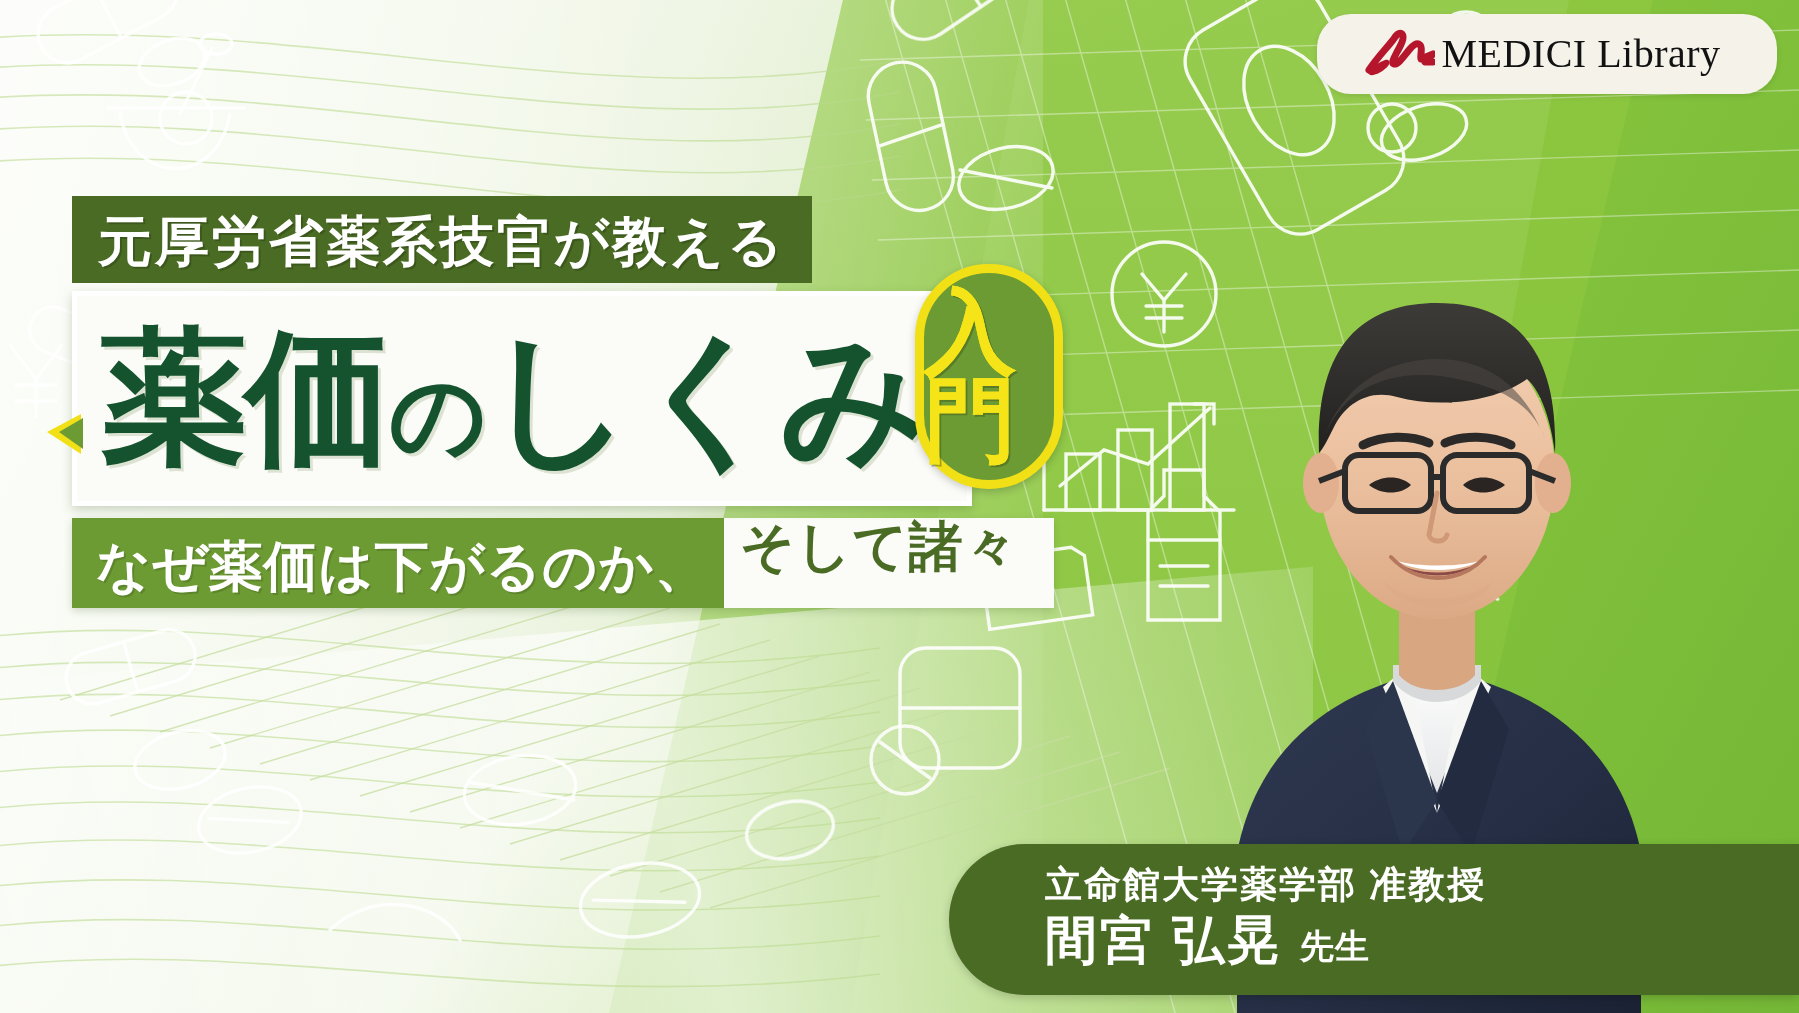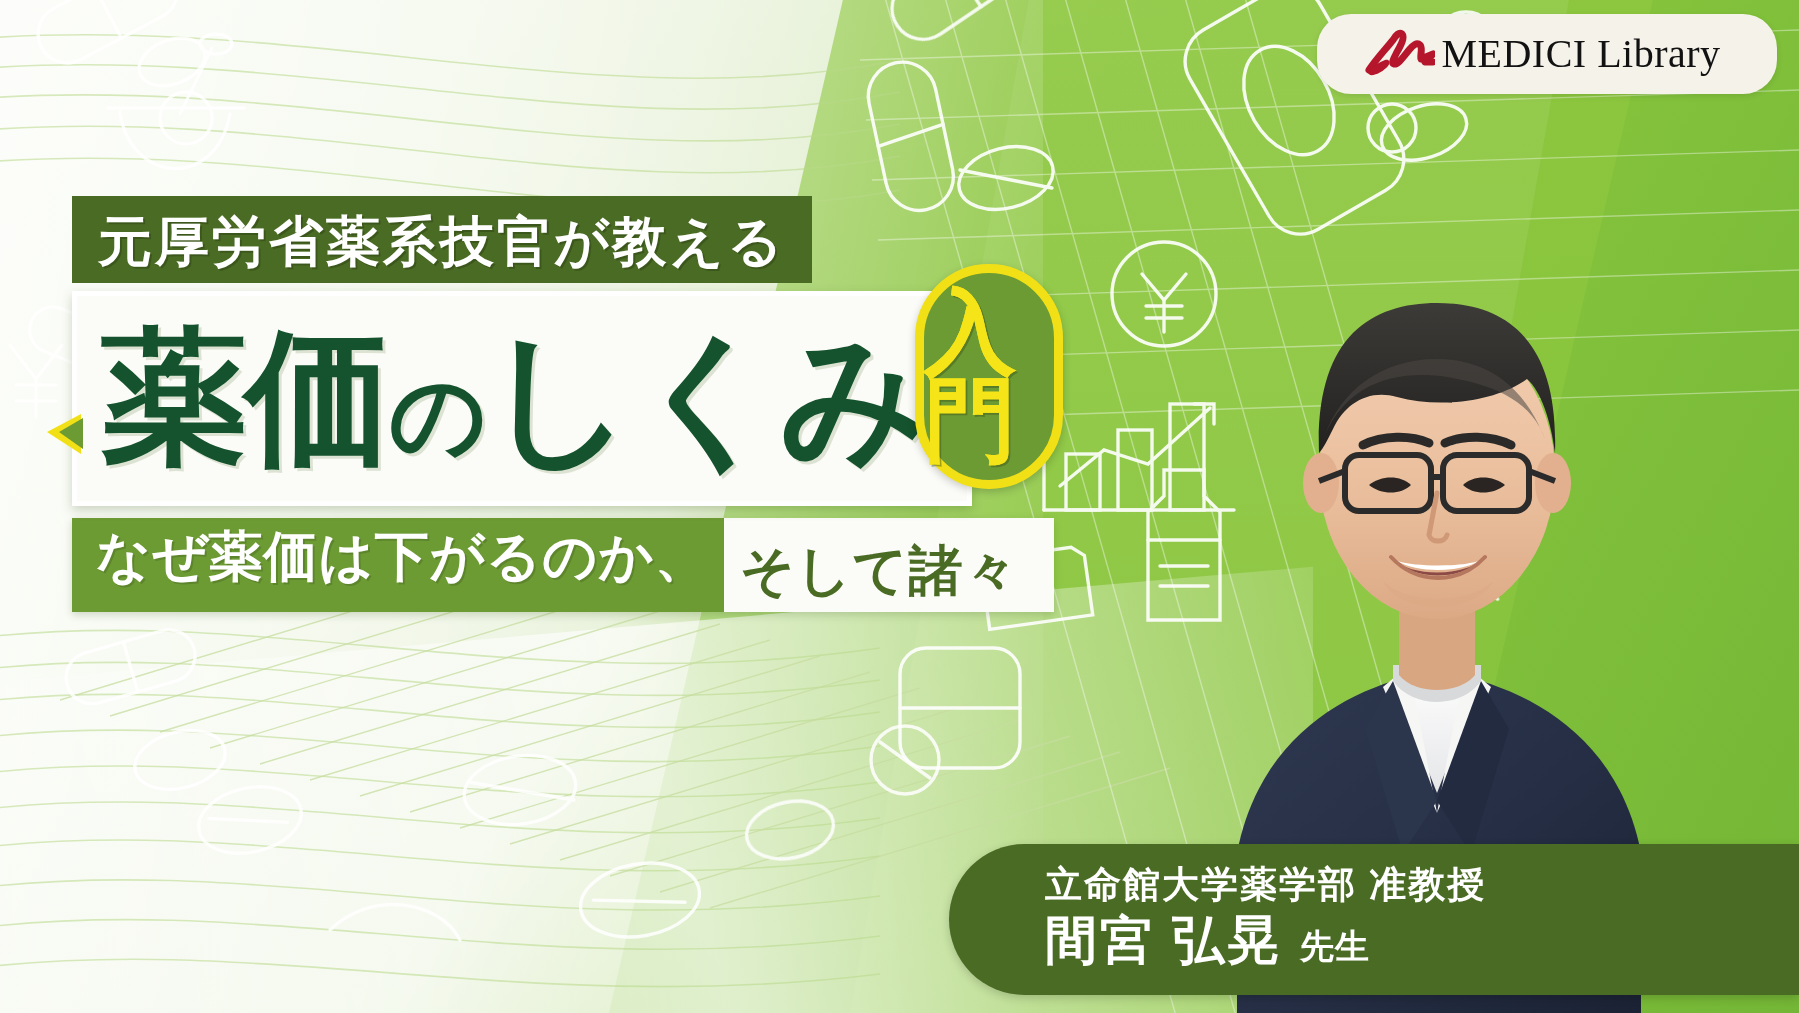--- a/index.html
+++ b/index.html
@@ -100,28 +100,28 @@
     color:#f5e518; font-size:92px; font-weight:bold; line-height:.96;
     text-shadow:0 0 0 #f5e518, 2px 2px 0 rgba(60,85,25,.45);
   }
 
   .band-sub{
     margin-top:12px; display:flex; align-items:stretch; width:982px;
     box-shadow:0 3px 8px rgba(60,90,30,.22);
   }
   .band-sub .left{
     background:#6d9b33; color:#ffffff;
-    padding:10px 14px 14px 24px;
+    padding:20px 14px 14px 24px;
     font-size:54px; font-weight:bold; letter-spacing:1px; line-height:1.05;
     white-space:nowrap;
     text-shadow:2px 2px 0 rgba(0,0,0,.14);
   }
   .band-sub .right{
     background:#fbfbf7; color:#4a6b23;
-    padding:24px 22px 14px 16px;
+    padding:0 22px 14px 16px;
     font-size:54px; font-weight:bold; letter-spacing:1px; line-height:1.05;
     white-space:nowrap; flex:1;
   }
 
   
   .portrait{
     position:absolute; right:122px; bottom:0; width:480px; height:860px; z-index:15;
   }
 
   

